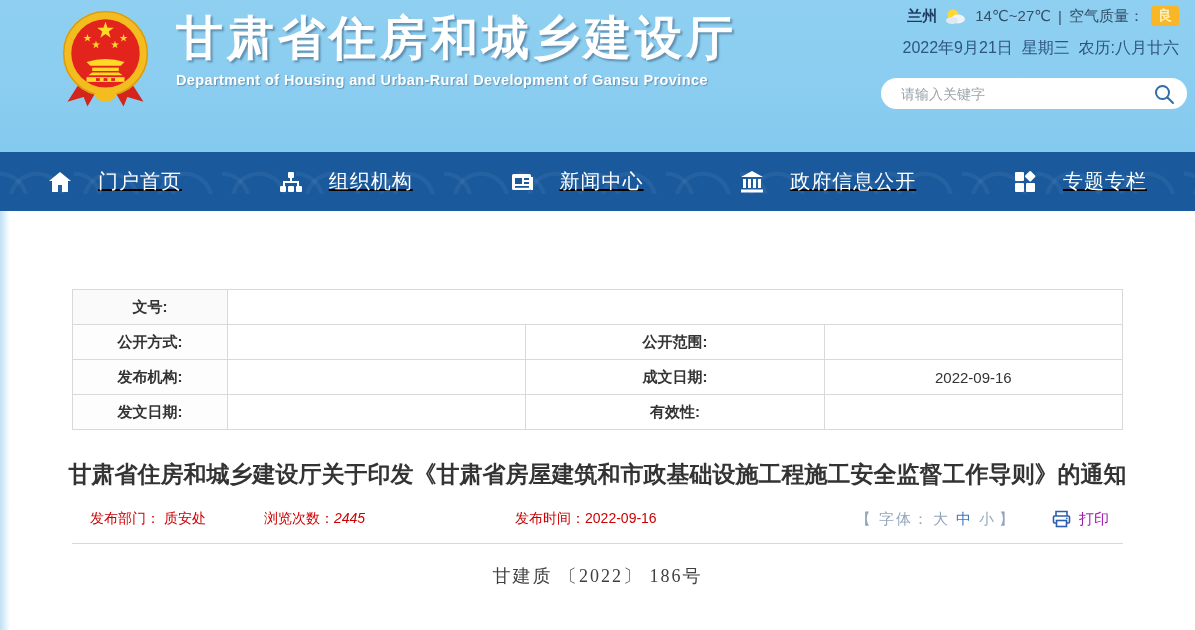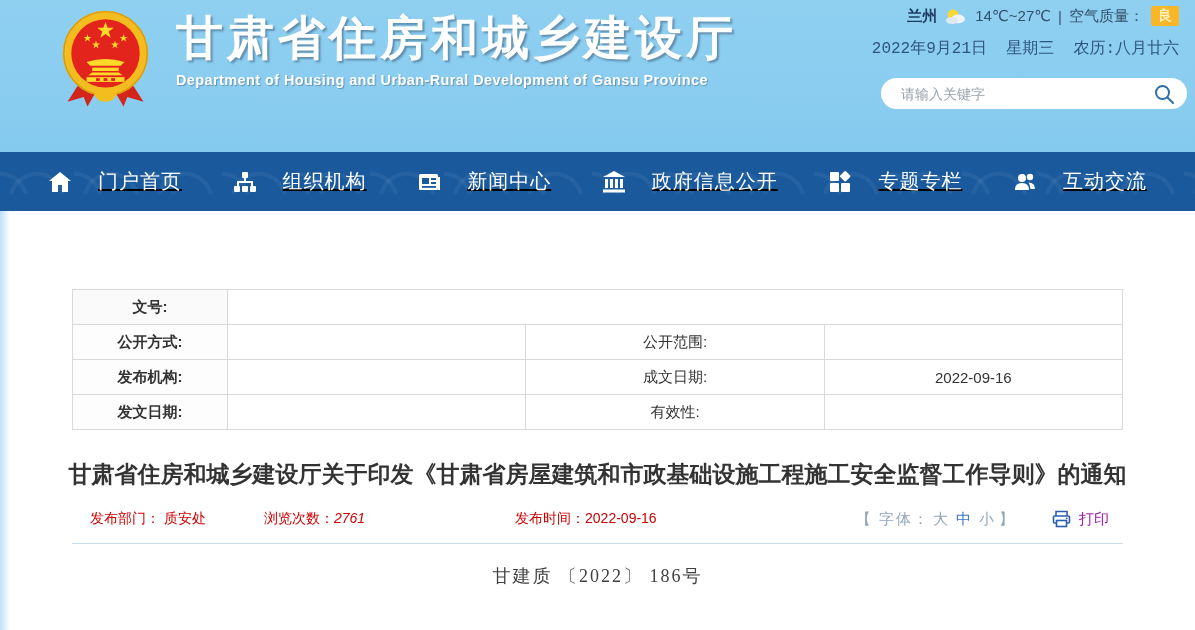--- a/index.html
+++ b/index.html
@@ -16,21 +16,21 @@
   .site-subtitle { margin-top:4px; font-size:14.5px; font-weight:bold; color:#ffffff;
     text-shadow:1px 1px 1px rgba(60,90,120,.5); letter-spacing:.4px; }
 
   .topbar { position:absolute; right:16px; top:4px; text-align:right; }
   .weather-line { display:flex; align-items:center; justify-content:flex-end;
     gap:7px; font-size:15px; color:#33506b; height:24px; }
   .city { font-weight:bold; color:#1d3a5f; }
   .temp, .air-label, .sep { color:#33506b; }
   .air-badge { background:#f9b626; color:#fdf0bd; font-size:14px; font-weight:bold;
     padding:1px 7px; border-radius:2px; }
-  .date-line { margin-top:10px; font-size:16px; color:#2e5580; white-space:pre;font-family:Liberation Mono, monospace; }
+  .date-line { margin-top:10px; font-size:16px; color:#2e5580; white-space:pre; }
 
   .search-pill { position:absolute; right:8px; top:78px; width:306px; height:31px;
     background:#ffffff; border-radius:16px; display:flex; align-items:center;
     padding:0 12px 0 20px; }
   .search-input { flex:1; border:none; outline:none; font-size:14px; color:#333;
     background:transparent; font-family:inherit; }
   .search-input::placeholder { color:#9aa3ad; }
   .search-btn { width:22px; height:22px; cursor:pointer; background:none; border:none; }
 
   
@@ -46,21 +46,21 @@
   .nav-label { color:#ffffff; font-size:20px; letter-spacing:1px; }
 
   
   .content { position:relative; background:#ffffff; height:419px; padding-top:78px; }
   .edge-glow { position:absolute; left:0; top:0; bottom:0; width:10px;
     background:linear-gradient(90deg,#bfe0f5,rgba(255,255,255,0)); }
 
   table.meta { width:1051px; margin:0 auto; border-collapse:collapse; table-layout:fixed; }
   table.meta td { border:1px solid #d9d9d9; height:35px; font-size:15px; color:#333; }
   td.m-label { width:155px; text-align:center; font-weight:bold; background:#fdfdfd; }
-  td.m-label2 { width:158px; text-align:center; font-weight:normal; }
+  td.m-label2 { width:158px; text-align:center; font-weight:bold; }
   td.m-value { text-align:center; }
   tr.first-row td { background:#fafafa; }
   tr.first-row td.m-span { background:#ffffff; }
 
   .article-title { width:1060px; margin:25px auto 0; text-align:center;
     font-size:23px; font-weight:bold; color:#333333; line-height:38px; }
 
   .info-row { width:1051px; margin:15px auto 0; display:flex; align-items:center;
     font-size:14px; color:#cc0000; height:22px; }
   .info-dept { margin-left:18px; }
@@ -192,31 +192,20 @@
     <span class="nav-icon">
       <svg viewBox="0 0 24 24" fill="#ffffff">
           <rect x="2" y="2" width="9" height="9" rx="1"></rect>
           <rect x="2" y="13" width="9" height="9" rx="1"></rect>
           <rect x="13" y="13" width="9" height="9" rx="1"></rect>
           <rect x="13.2" y="2.2" width="8" height="8" rx="1" transform="rotate(45 17.2 6.2)"></rect>
         </svg>
     </span>
     <span class="nav-label">专题专栏</span>
   </div>
-  <div class="nav-item">
-    <span class="nav-icon">
-      <svg viewBox="0 0 24 24" fill="#ffffff">
-          <circle cx="9" cy="8" r="4"></circle>
-          <path d="M2 20 q0 -7 7 -7 q7 0 7 7 Z"></path>
-          <circle cx="17" cy="7" r="3.2"></circle>
-          <path d="M15.5 12.4 q6.5 0.2 6.5 6.6 L17.5 19 q-0.3 -4 -2 -6.6 Z"></path>
-        </svg>
-    </span>
-    <span class="nav-label">互动交流</span>
-  </div>
 </div>
 
 <div class="content">
   <div class="edge-glow"></div>
 
   <table class="meta">
     <tbody>
         <tr class="first-row">
       <td class="m-label">文号:</td>
       <td class="m-value m-span" colspan="3"></td>
@@ -239,21 +228,21 @@
       <td class="m-label2">有效性:</td>
       <td class="m-value"></td>
     </tr>
   </tbody>
     </table>
 
   <h1 class="article-title">甘肃省住房和城乡建设厅关于印发《甘肃省房屋建筑和市政基础设施工程施工安全监督工作导则》的通知</h1>
 
   <div class="info-row">
     <span class="info-dept"><span>发布部门： </span><span>质安处</span></span>
-    <span class="info-views"><span>浏览次数：</span><span class="views-num">2761</span></span>
+    <span class="info-views"><span>浏览次数：</span><span class="views-num">2445</span></span>
     <span class="info-pubtime"><span>发布时间：</span><span>2022-09-16</span></span>
 
     <span class="font-chooser">
       <span>【 字体：</span><span class="font-size-btn">大</span><span class="font-size-btn active">中</span><span class="font-size-btn">小</span><span>】</span>
     </span>
 
     <button class="print-btn">
       <svg width="19" height="18" viewBox="0 0 19 18">
           <path d="M4 6 V1.5 H15 V6" fill="none" stroke="#2b5fad" stroke-width="1.6"></path>
           <rect x="1.5" y="6" width="16" height="7" rx="1" fill="none" stroke="#2b5fad" stroke-width="1.6"></rect>

